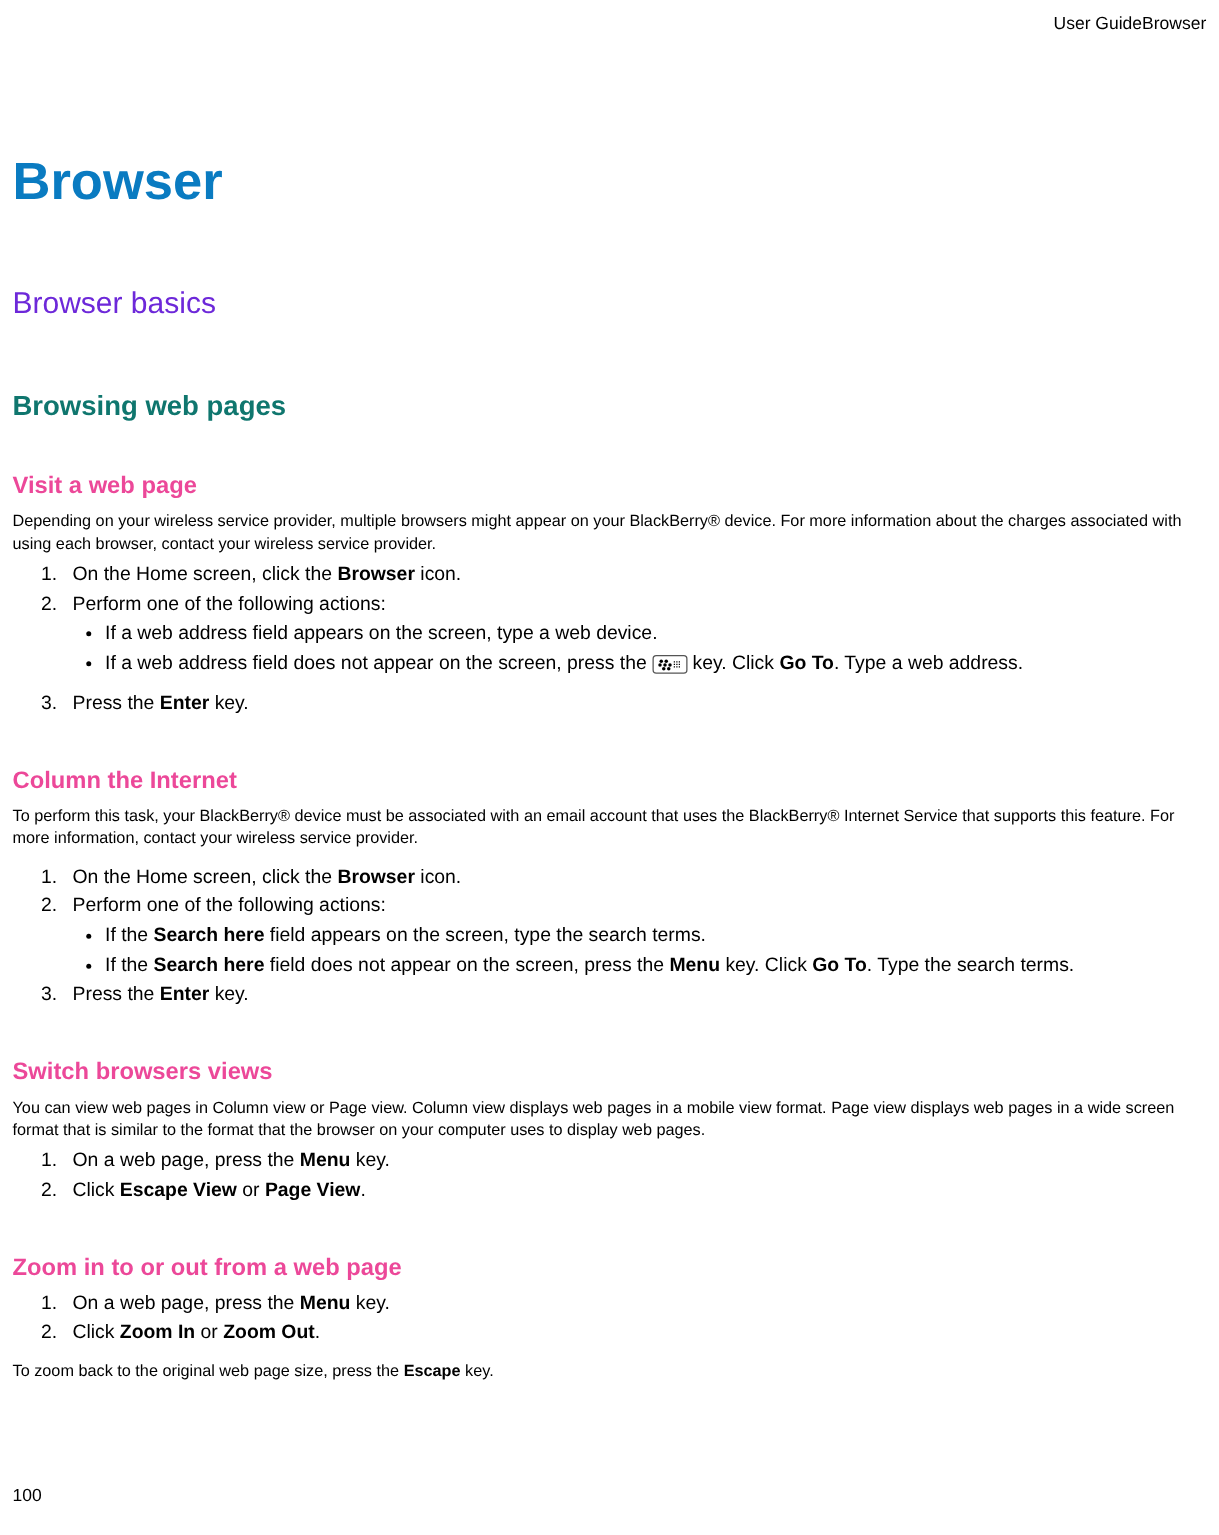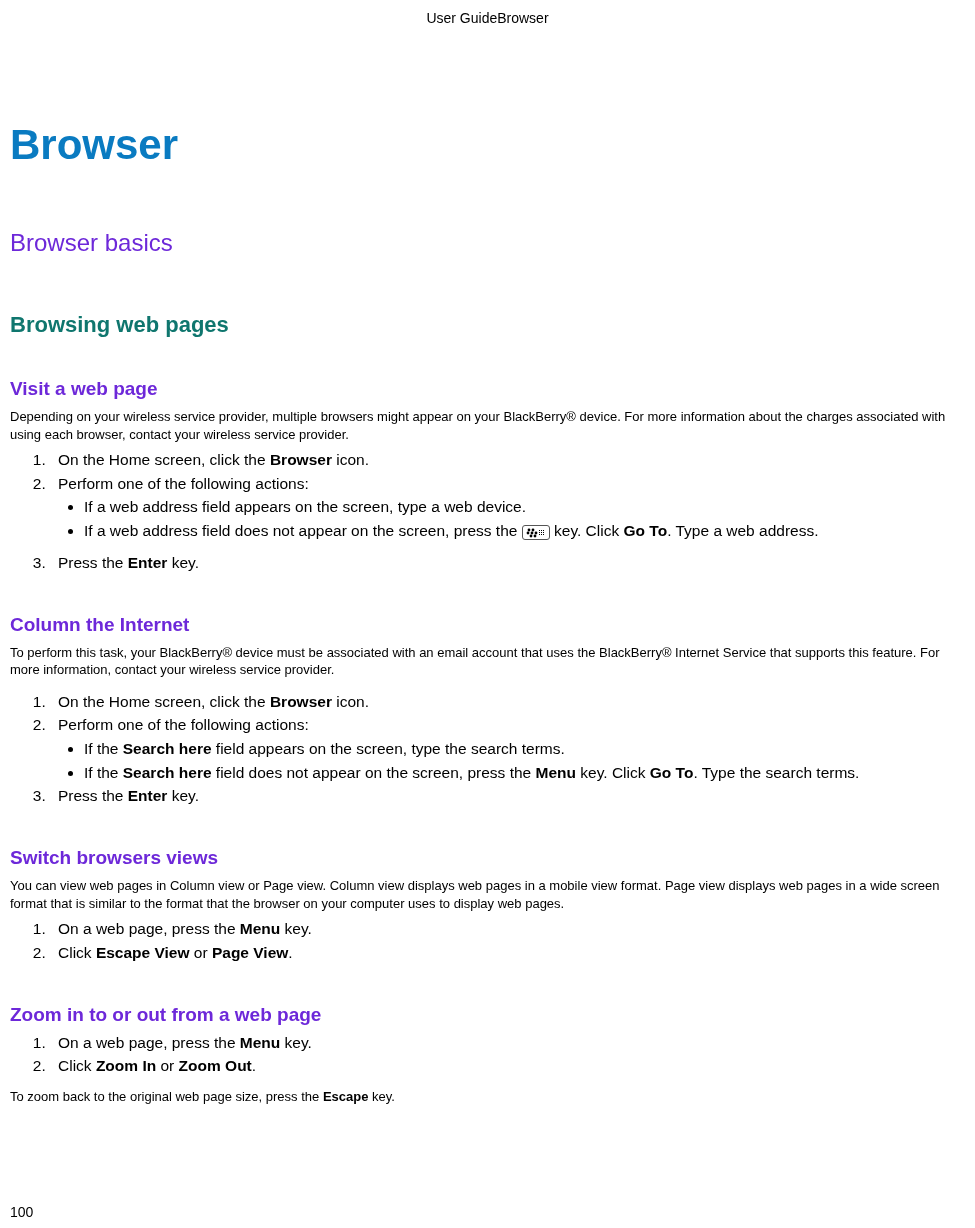--- a/index.html
+++ b/index.html
@@ -5,32 +5,32 @@
     * { box-sizing: border-box; margin: 0; padding: 0; }
     body {
       width: 975px;
       height: 1228px;
       background: #fff;
       font-family: "Segoe UI", "Helvetica Neue", Arial, sans-serif;
       color: #000;
       position: relative;
       padding: 10px 10px 20px 10px;
     }
-    .header { display: flex; justify-content: center; font-size: 14px; }
+    .header { display: flex; justify-content: flex-end; font-size: 14px; }
     .chapter-title { color: #0a7bc1; font-size: 42px; font-weight: 600; margin-top: 95px; }
     .section-title { color: #6d28d9; font-size: 24px; font-weight: 400; margin-top: 60px; }
     .subsection-title { color: #0f766e; font-size: 22px; font-weight: 600; margin-top: 55px; }
-    .topic-title { color: #6d28d9; font-size: 19px; font-weight: 600; margin-top: 40px; }
+    .topic-title { color: #ec4899; font-size: 19px; font-weight: 600; margin-top: 40px; }
     .intro { font-size: 13px; margin-top: 8px; line-height: 1.35; }
     ol { list-style: decimal; margin-top: 6px; padding-left: 40px; }
     ol > li { font-size: 15.5px; line-height: 1.4; padding-left: 8px; margin-top: 2px; }
     ul { list-style: disc; padding-left: 26px; margin-top: 2px; }
     ul > li { font-size: 15.5px; line-height: 1.4; margin-top: 2px; }
     .b { font-weight: 700; }
-    .page-num { position: absolute; bottom: 8px; left: 10px; font-size: 14px; }
+    .page-num { position: absolute; bottom: 24px; left: 10px; font-size: 14px; }
     .bb-key {
       display: inline-block;
       border: 1px solid #555;
       border-radius: 3px;
       padding: 1px 3px 0 3px;
       vertical-align: middle;
       line-height: 1;
     }
     .bb-key svg { display: block; }
     .post { font-size: 13px; margin-top: 12px; }

